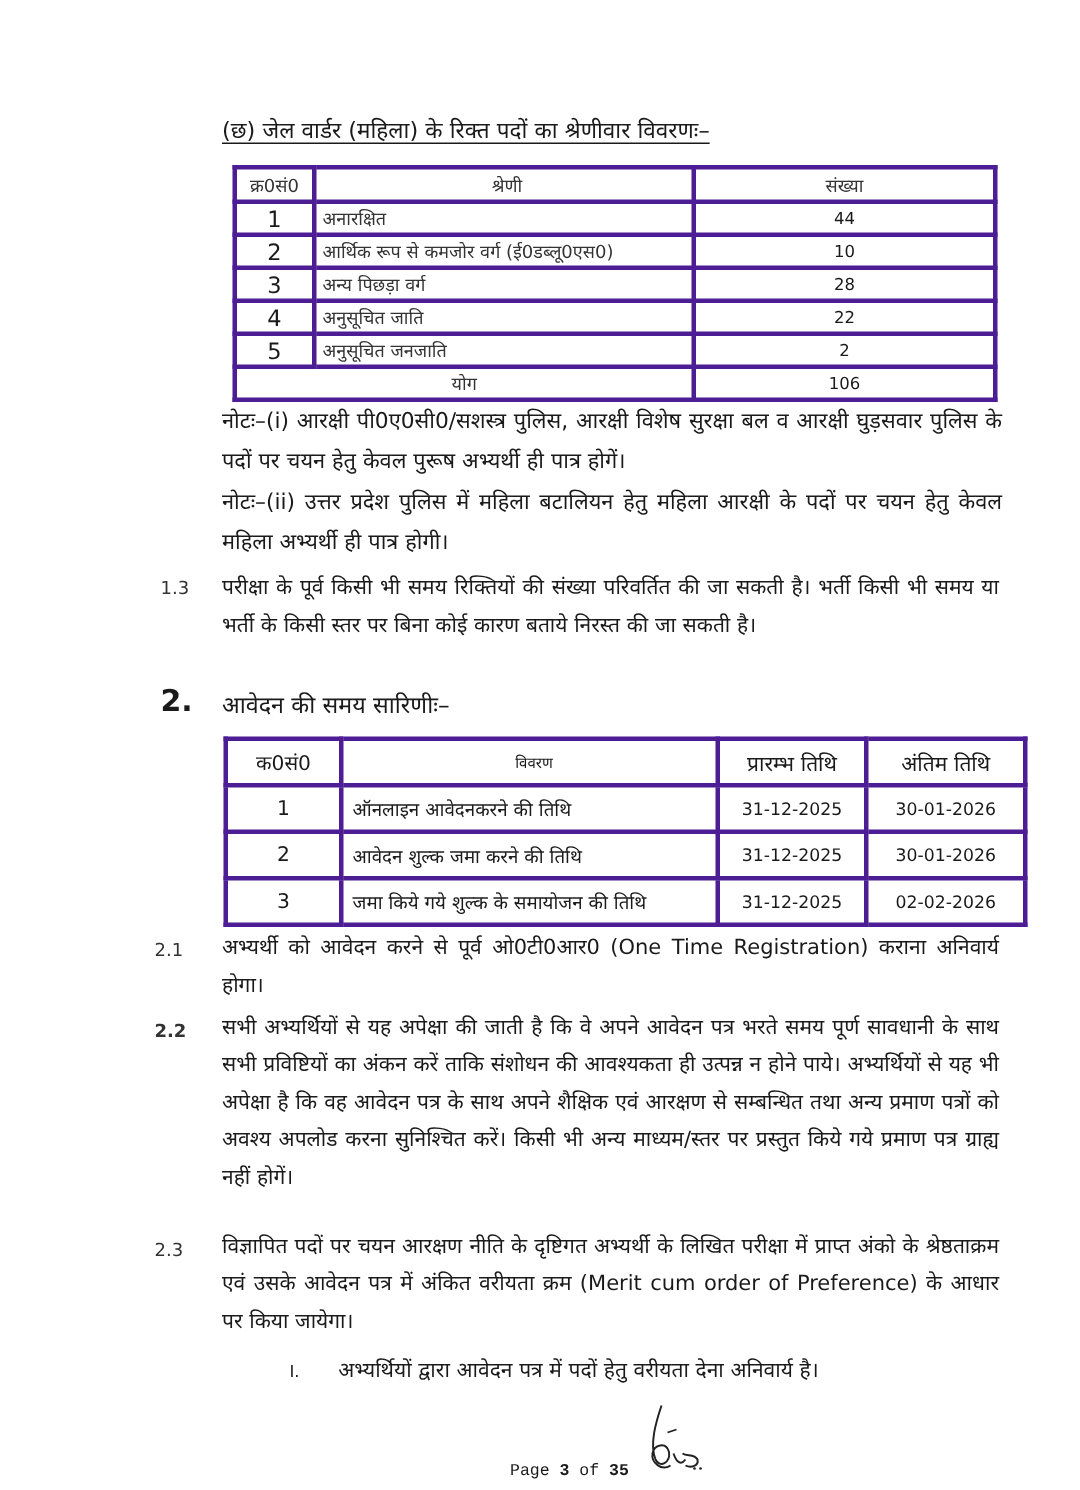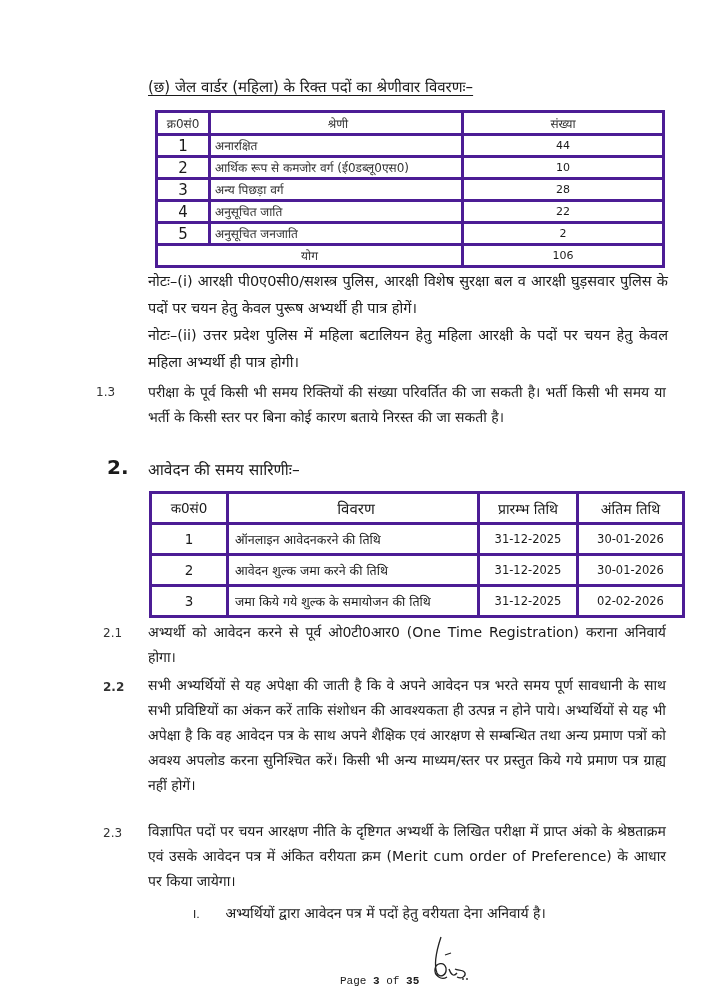--- a/index.html
+++ b/index.html
@@ -30,21 +30,21 @@
   .note-1 { top: 268px; }
   .note-2 { top: 322px; }
 
   .para-num { position: absolute; font-size: 12px; color: #333; }
   .para { position: absolute; left: 148px; width: 518px; font-size: 14px; line-height: 25px; text-align: justify; }
 
   .sec-num { position: absolute; left: 107px; top: 455px; font-size: 20px; font-weight: bold; }
   .sec-title { position: absolute; left: 148px; top: 458px; font-size: 15.5px; }
 
   .sched-table { left: 149px; top: 491px; width: 536px; }
-  .sched-table th { height: 28px; font-size: 15px; }
+  .sched-table th { height: 28px; font-size: 10px; }
   .sched-table td { height: 28px; font-size: 12.5px; }
   .sched-table .c1 { width: 74px; text-align: center; font-size: 13.5px; }
   .sched-table .c2 { width: 242px; padding-left: 6px; text-align: left; }
   .sched-table th.c2 { text-align: center; }
   .sched-table .c3 { width: 96px; text-align: center; font-size: 11.5px; }
   .sched-table .c4 { text-align: center; font-size: 11.5px; }
   .sched-table th.c3, .sched-table th.c4 { font-size: 14px; }
 
   .sub-item { position: absolute; left: 193px; top: 903px; font-size: 14px; }
   .sub-item .roman { display: inline-block; width: 28px; font-size: 11px; }
@@ -97,21 +97,21 @@
       <tr>
         <td colspan="2" class="total-label">योग</td>
         <td class="col-count">106</td>
       </tr>
     </tbody>
   </table>
 
   <div class="note note-1">नोटः–(i) आरक्षी पी0ए0सी0/सशस्त्र पुलिस, आरक्षी विशेष सुरक्षा बल व आरक्षी घुड़सवार पुलिस के पदों पर चयन हेतु केवल पुरूष अभ्यर्थी ही पात्र होगें।</div>
   <div class="note note-2">नोटः–(ii) उत्तर प्रदेश पुलिस में महिला बटालियन हेतु महिला आरक्षी के पदों पर चयन हेतु केवल महिला अभ्यर्थी ही पात्र होगी।</div>
 
-  <div class="para-num" style="left:96px; top:385px;">1.3</div>
+  <div class="para-num" style="left:107px; top:385px;">1.3</div>
   <div class="para" style="top:380px;">परीक्षा के पूर्व किसी भी समय रिक्तियों की संख्या परिवर्तित की जा सकती है। भर्ती किसी भी समय या भर्ती के किसी स्तर पर बिना कोई कारण बताये निरस्त की जा सकती है।</div>
 
   <div class="sec-num">2.</div>
   <div class="sec-title">आवेदन की समय सारिणीः–</div>
 
   <table class="sched-table">
     <thead>
       <tr>
         <th class="c1">क0सं0</th>
         <th class="c2">विवरण</th>

